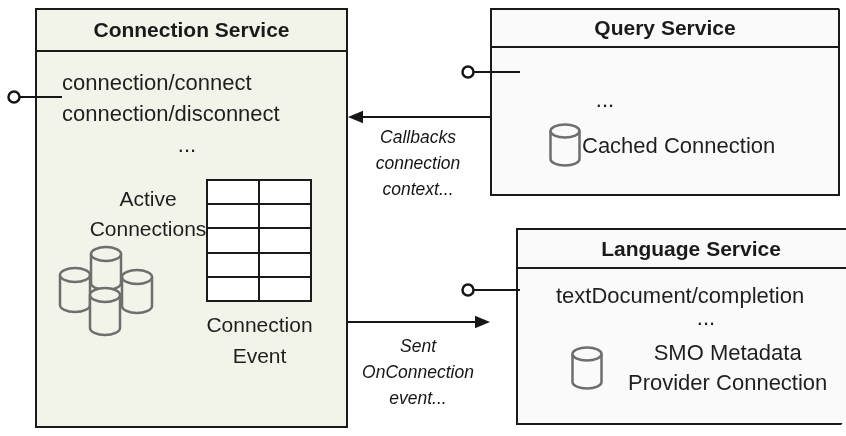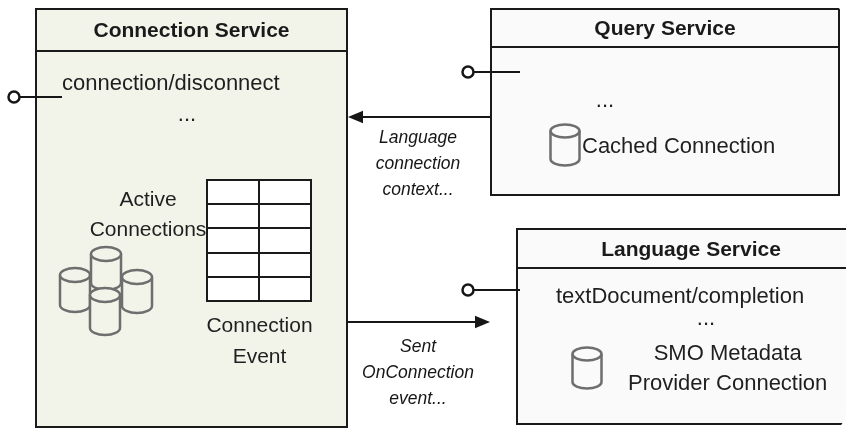--- a/index.html
+++ b/index.html
@@ -55,20 +55,21 @@
 </style>
 </head>
 <body>
 
 <div class="canvas">
 
   <div class="box conn">
     <div class="box-header">Connection Service</div>
 
     <div class="abs body-text methods">
+      <div>connection/connect</div>
       <div>connection/disconnect</div>
       <div class="center">...</div>
     </div>
 
     <div class="abs center active-label">
       <div>Active</div>
       <div>Connections</div>
     </div>
 
     <svg class="abs cluster-icon" width="100" height="100" viewBox="0 0 100 100">
@@ -127,21 +128,21 @@
         <ellipse class="db-stroke" cx="17" cy="9" rx="14.5" ry="6.5"></ellipse>
       </svg>
       <div class="two-line">
         <div>SMO Metadata</div>
         <div>Provider Connection</div>
       </div>
     </div>
   </div>
 
   <div class="arrow-label requests-label">
-    <div>Language</div>
+    <div>Callbacks</div>
     <div>connection</div>
     <div>context...</div>
   </div>
   <div class="arrow-label sent-label">
     <div>Sent</div>
     <div>OnConnection</div>
     <div>event...</div>
   </div>
 
   <svg class="overlay" width="846" height="436" viewBox="0 0 846 436">

